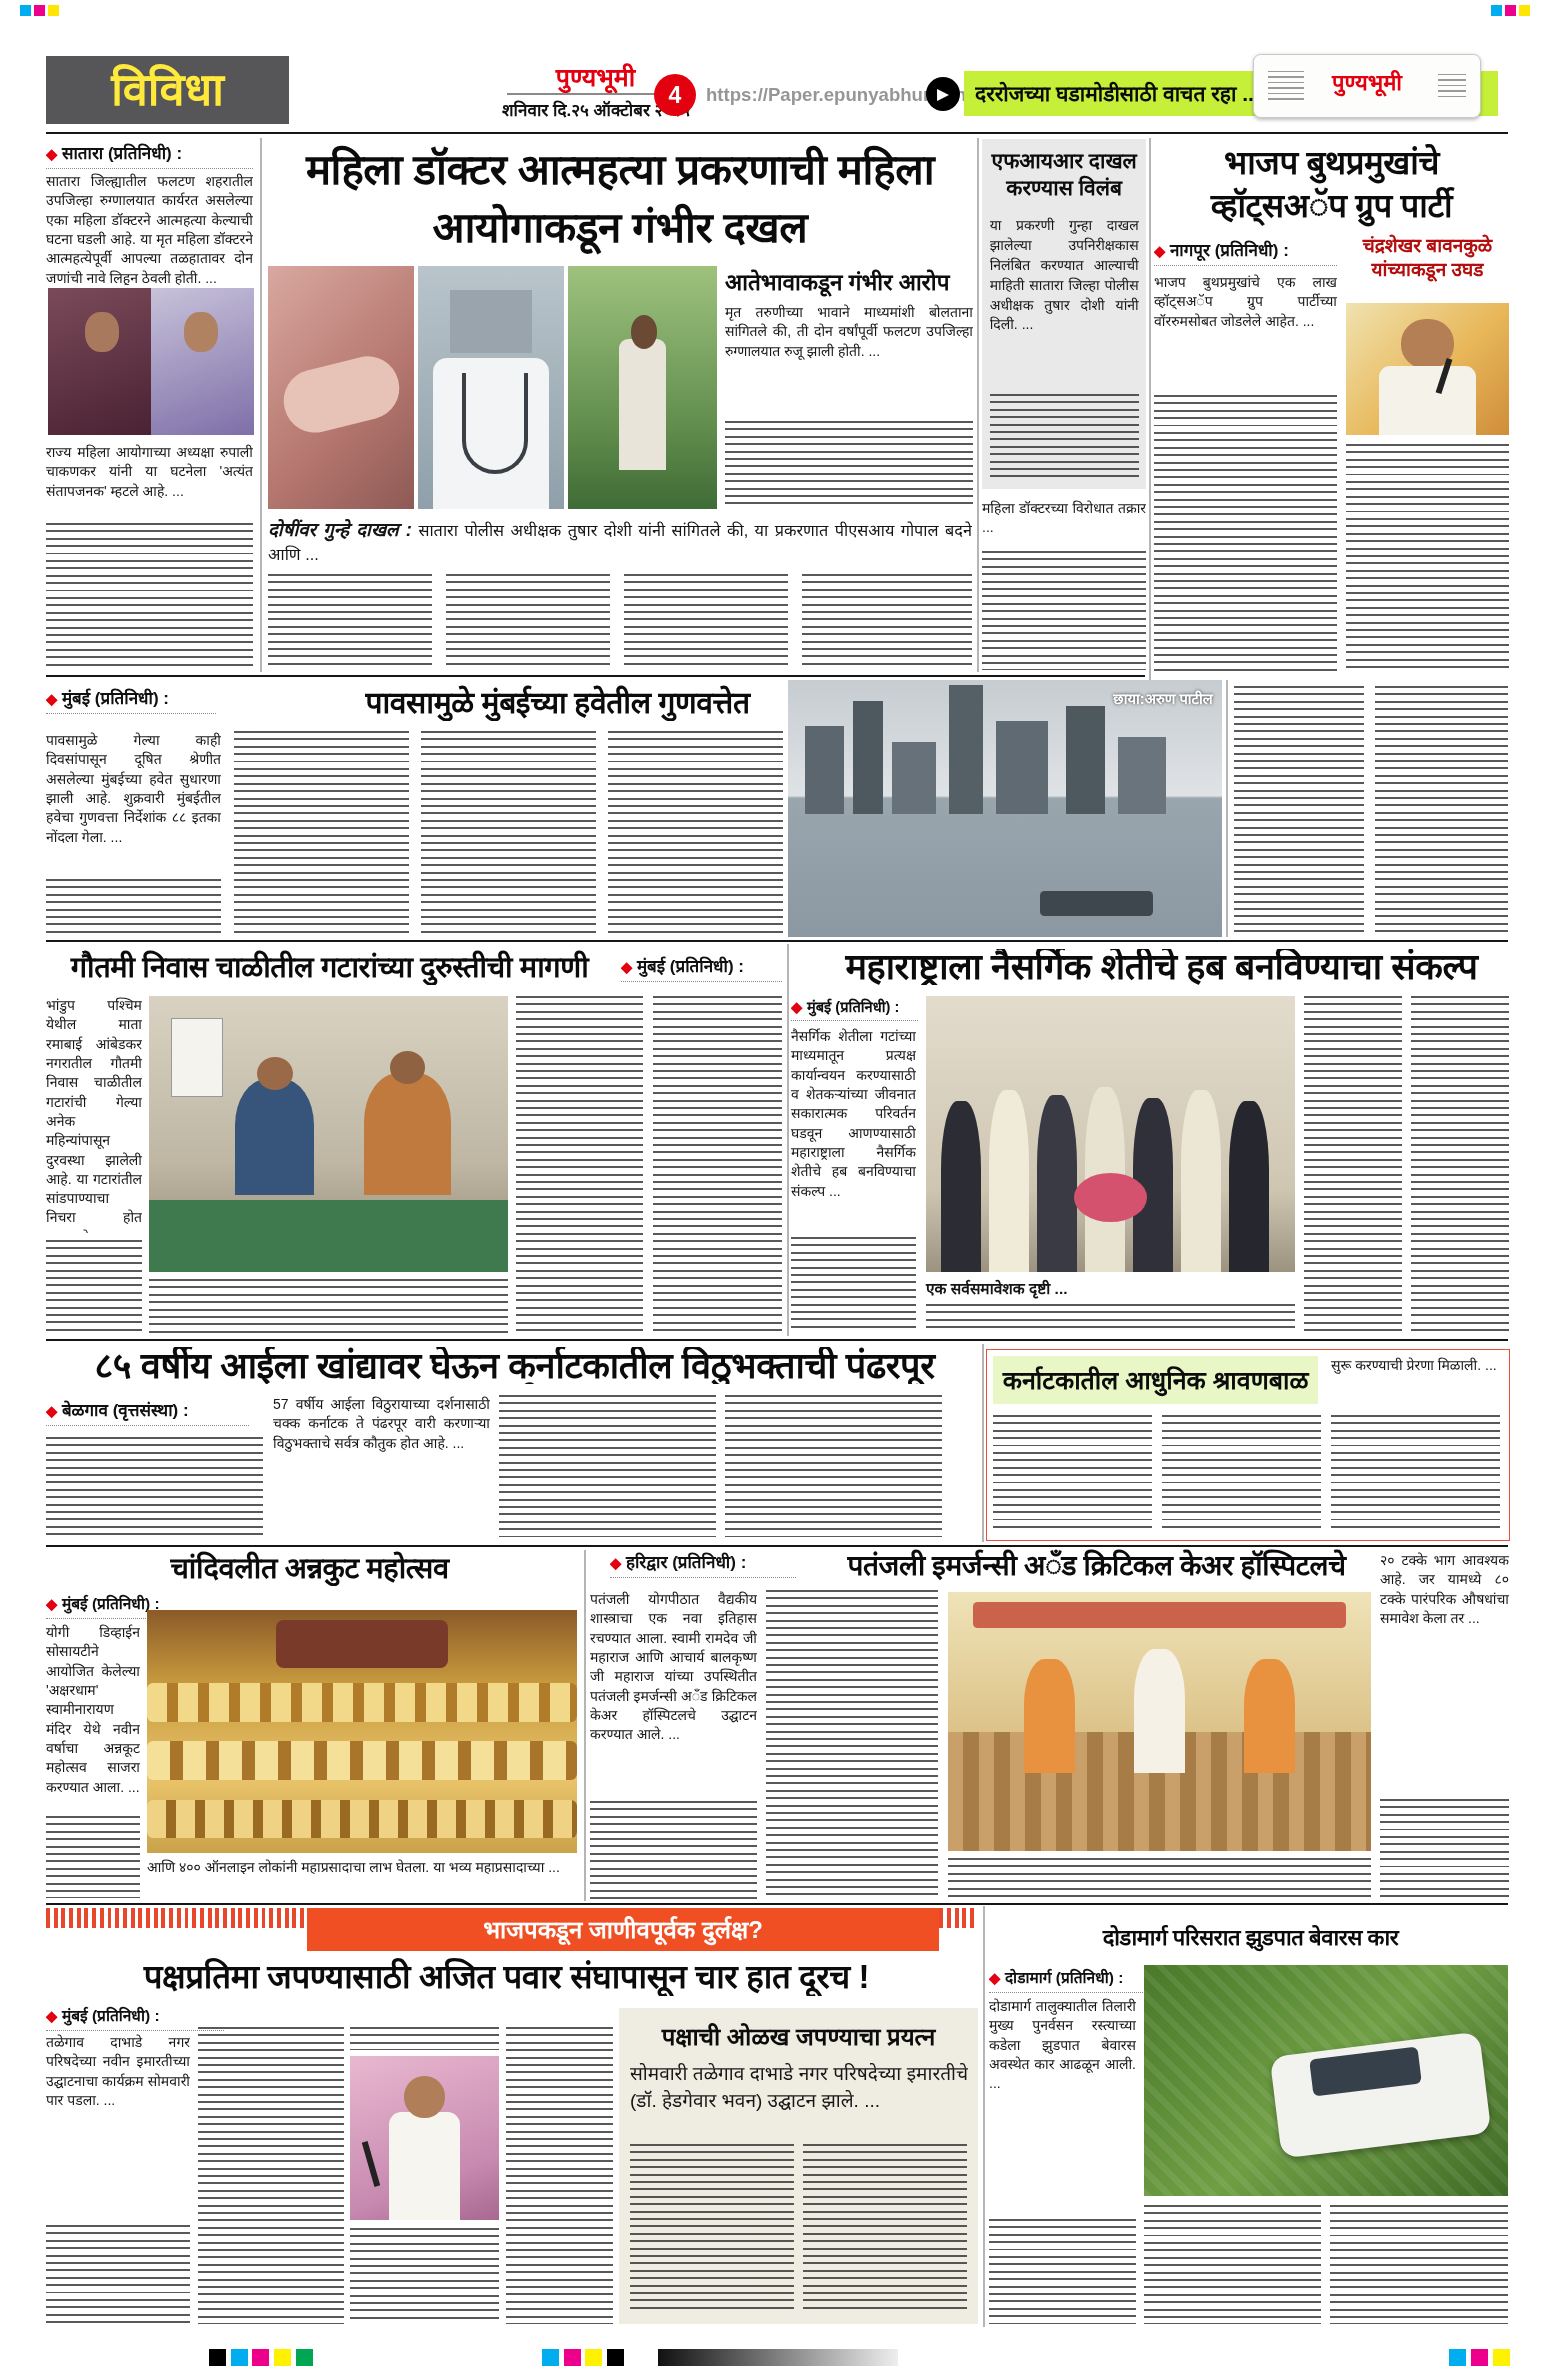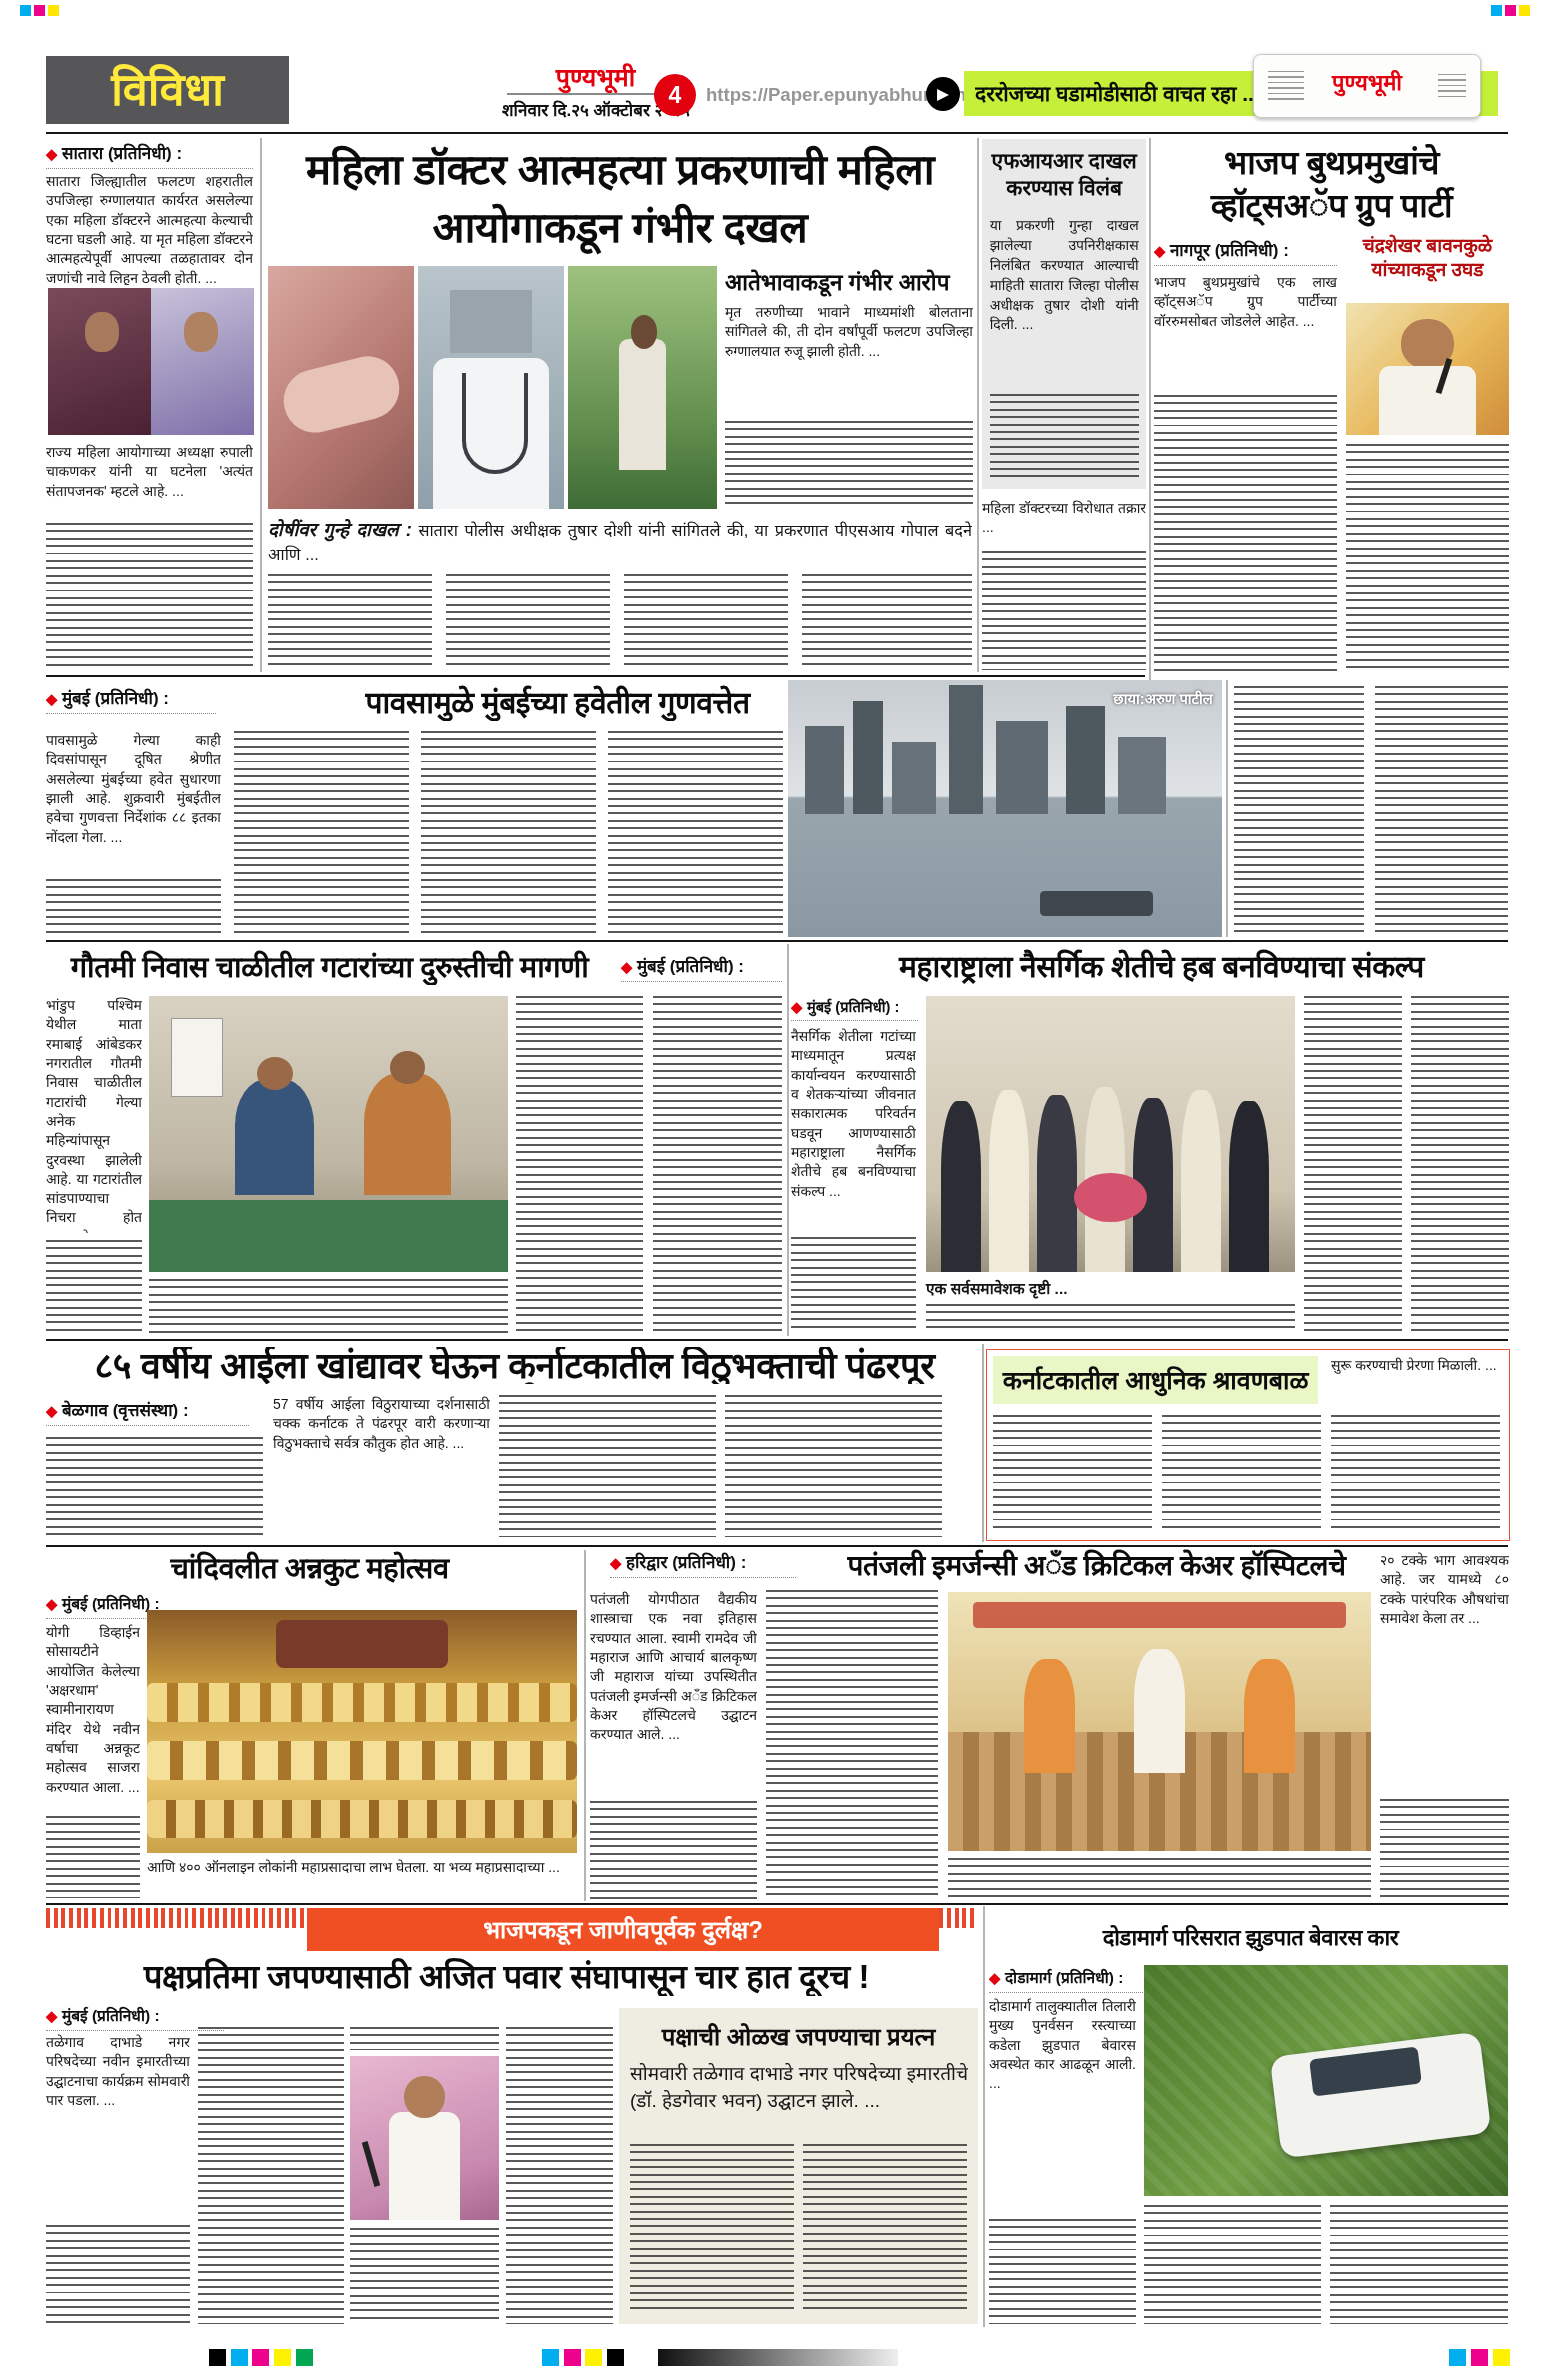--- a/index.html
+++ b/index.html
@@ -177,21 +177,21 @@
     <div style="position:absolute;left:67%;top:20%;width:10%;height:12%;border-radius:50%;background:#8f6242;"></div>
     <div style="position:absolute;left:0;bottom:0;width:100%;height:26%;background:#3f7a4e;"></div>
   </div>
   <div class="greek" style="left:149px;top:1279px;width:359px;height:54px;"></div>
 
   <div class="greek" style="left:516px;top:996px;width:127px;height:338px;"></div>
   <div class="greek" style="left:653px;top:996px;width:129px;height:338px;"></div>
 
   <div class="vline" style="left:787px;top:944px;height:392px;"></div>
 
-  <div class="hl" style="left:824px;top:949px;width:675px;height:36px;font-size:30px;line-height:36px;">महाराष्ट्राला नैसर्गिक शेतीचे हब बनविण्याचा संकल्प</div>
+  <div class="hl" style="left:824px;top:949px;width:675px;height:36px;font-size:36px;line-height:36px;">महाराष्ट्राला नैसर्गिक शेतीचे हब बनविण्याचा संकल्प</div>
   <div class="byline" style="left:791px;top:996px;width:127px;font-size:14.7px;">
     <span class="dm">◆</span><span>मुंबई (प्रतिनिधी) :</span>
   </div>
   <div class="excerpt" style="left:791px;top:1027px;width:125px;height:203px;">नैसर्गिक शेतीला गटांच्या माध्यमातून प्रत्यक्ष कार्यान्वयन करण्यासाठी व शेतकऱ्यांच्या जीवनात सकारात्मक परिवर्तन घडवून आणण्यासाठी महाराष्ट्राला नैसर्गिक शेतीचे हब बनविण्याचा संकल्प ...</div>
   <div class="greek" style="left:791px;top:1237px;width:125px;height:96px;"></div>
 
   <div class="photo" style="left:926px;top:996px;width:369px;height:276px;">
     <div style="position:absolute;inset:0;background:linear-gradient(180deg,#e3dccd,#cfc6b2 70%,#9b9280);"></div>
     <div style="position:absolute;left:4%;bottom:0;width:11%;height:62%;border-radius:40% 40% 0 0;background:#2c2c34;"></div>
     <div style="position:absolute;left:17%;bottom:0;width:11%;height:66%;border-radius:40% 40% 0 0;background:#f0ead8;"></div>

